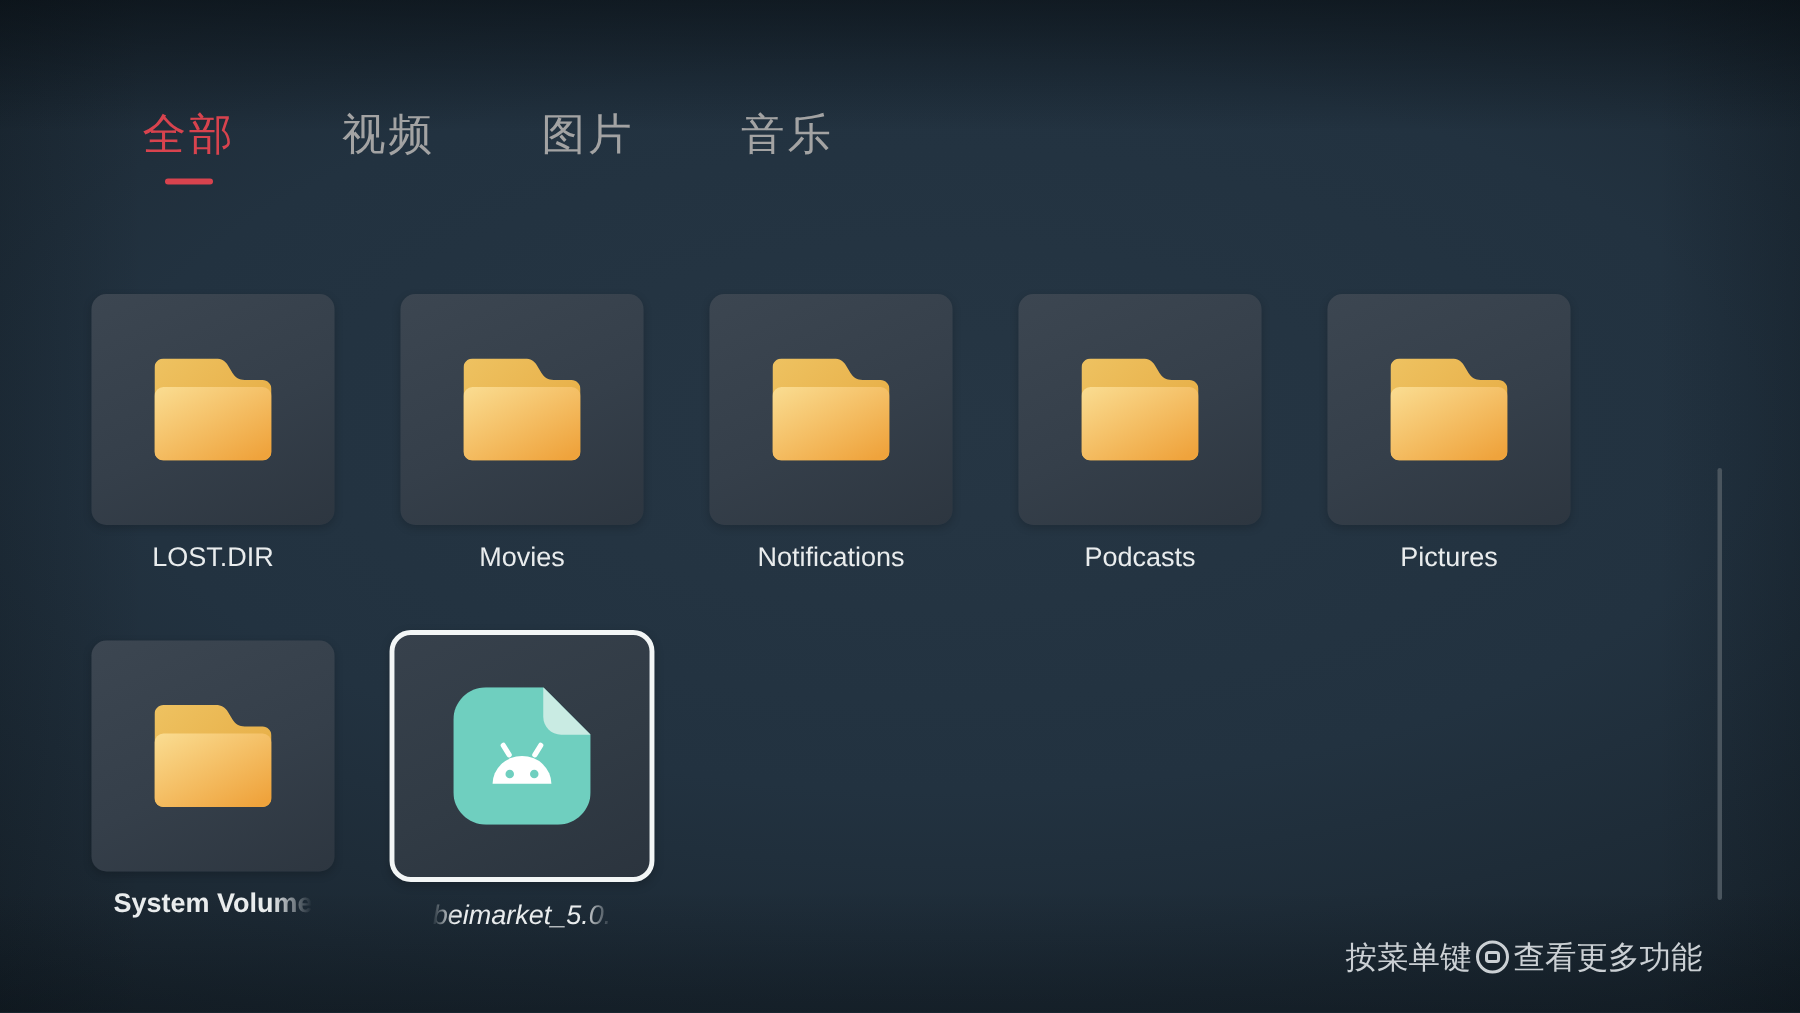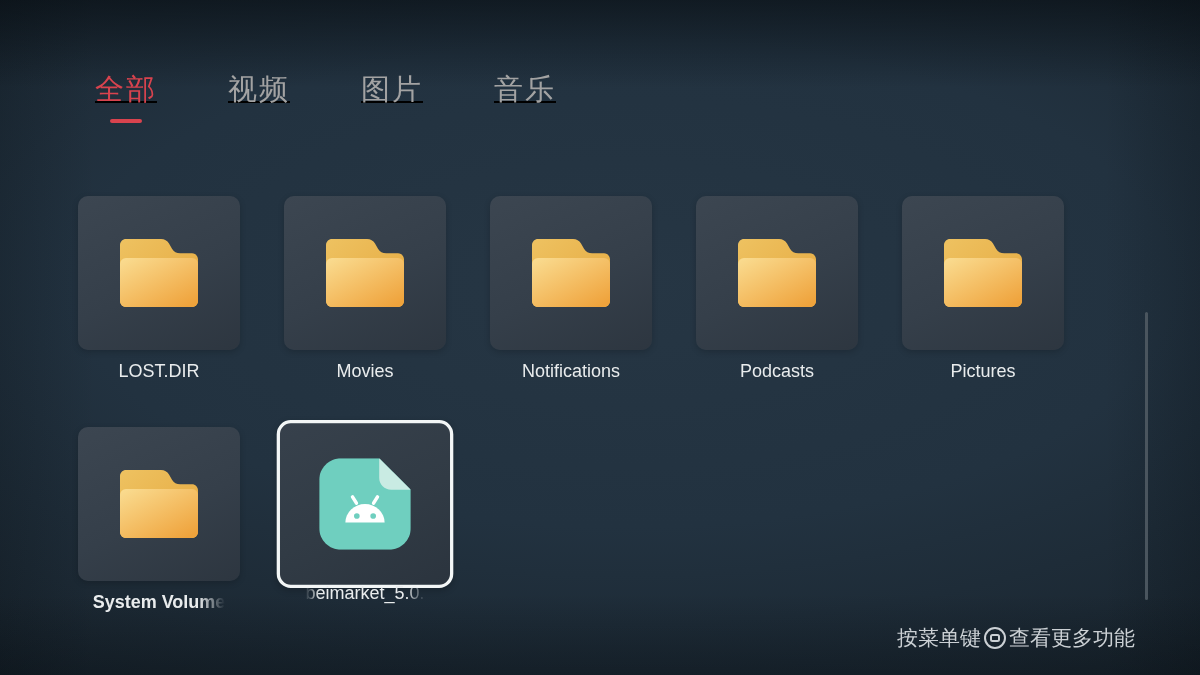--- a/index.html
+++ b/index.html
@@ -15,31 +15,31 @@
   }
   .bg::after{
     content:'';position:absolute;inset:0;
     background:
       linear-gradient(180deg, rgba(4,9,13,.55) 0%, rgba(4,9,13,0) 13%),
       linear-gradient(0deg, rgba(4,9,13,.30) 0%, rgba(4,9,13,0) 12%),
       linear-gradient(90deg, rgba(4,9,13,.18) 0%, rgba(4,9,13,0) 8%, rgba(4,9,13,0) 92%, rgba(4,9,13,.22) 100%);
   }
 
   
-  .tabbar{position:absolute;left:95px;top:70px;display:flex;column-gap:71px;z-index:3;text-decoration:underline;}
+  .tabbar{position:absolute;left:95px;top:70px;display:flex;column-gap:71px;z-index:3;}
   .tab{font-size:29px;letter-spacing:2px;color:#a3a3a3;cursor:pointer;text-align:center;}
   .tab.selected{color:#d8434e;}
   .tab.selected::after{
     content:'';display:block;width:32px;height:4px;border-radius:2px;
     background:#d8434e;margin:9px auto 0;
   }
 
   
   .grid{
-    position:absolute;left:78px;top:196px;width:1075px;
+    position:absolute;left:61px;top:196px;width:1075px;
     display:flex;flex-wrap:wrap;column-gap:15px;row-gap:27px;z-index:2;gap:44px;
   }
   .cell{width:162px;display:flex;flex-direction:column;align-items:center;}
   .tile{
     width:162px;height:154px;border-radius:10px;box-sizing:border-box;
     background:linear-gradient(155deg,#3c4651 0%,#353f4a 55%,#2d3640 100%);
     display:flex;align-items:center;justify-content:center;
     box-shadow:0 2px 6px rgba(0,0,0,.18);
   }
   .cell.selected{position:relative;z-index:4;}
@@ -51,23 +51,24 @@
   .label{
     margin-top:9px;font-size:18px;line-height:24px;color:#e9eced;
     max-width:172px;white-space:nowrap;overflow:hidden;text-align:center;
   }
   .label.fade-right{
     -webkit-mask-image:linear-gradient(90deg,#000 0%,#000 80%,transparent 100%);
     mask-image:linear-gradient(90deg,#000 0%,#000 80%,transparent 100%);
     font-weight:bold;
   }
   .cell.selected .label{
-    margin-top:0;
+    margin-top:17px;
     -webkit-mask-image:linear-gradient(90deg,transparent 0%,#000 12%,#000 84%,transparent 100%);
     mask-image:linear-gradient(90deg,transparent 0%,#000 12%,#000 84%,transparent 100%);
+    font-style:italic;
   }
 
   
   .scrollbar{
     position:absolute;left:1145px;top:312px;width:3px;height:288px;
     border-radius:2px;background:#4a555e;z-index:2;
   }
 
   
   .footer{

